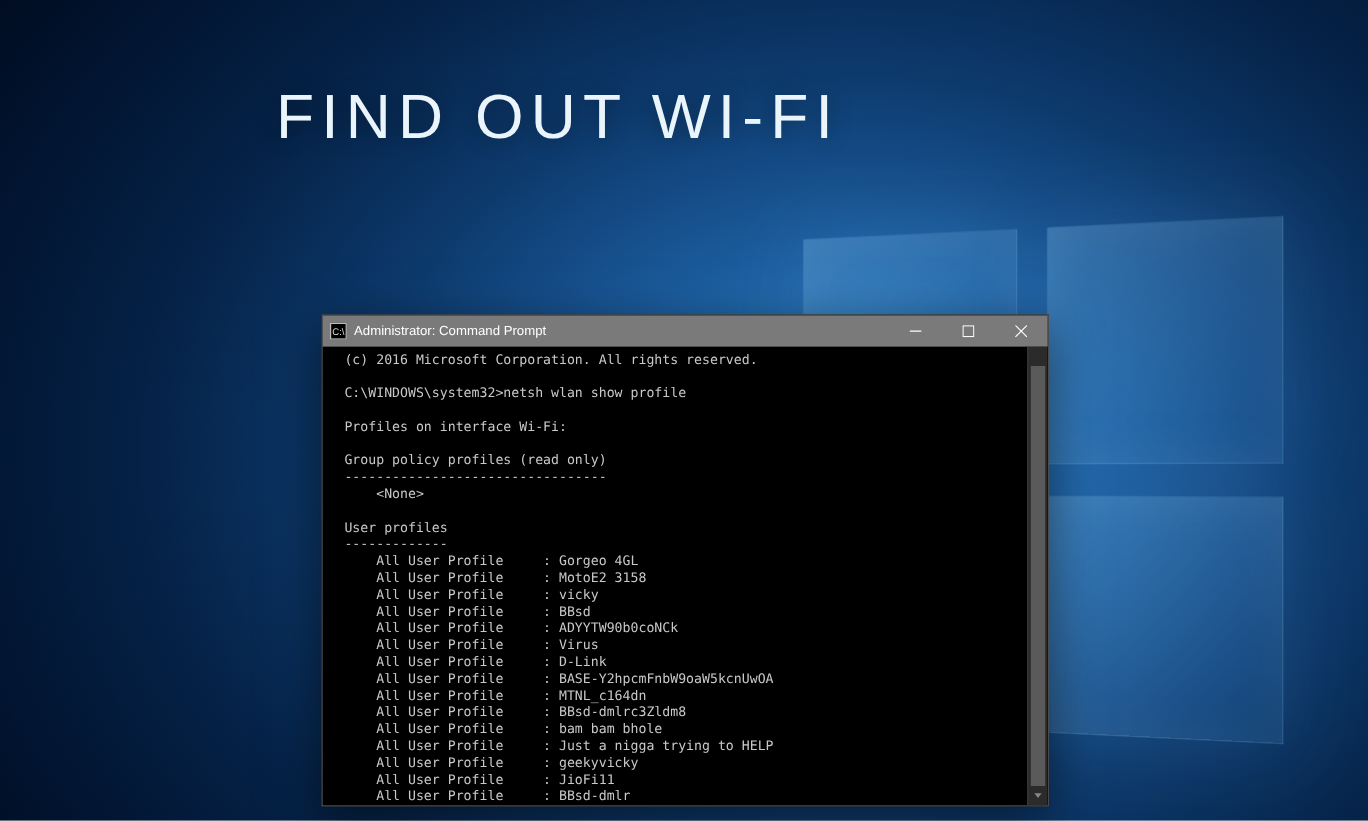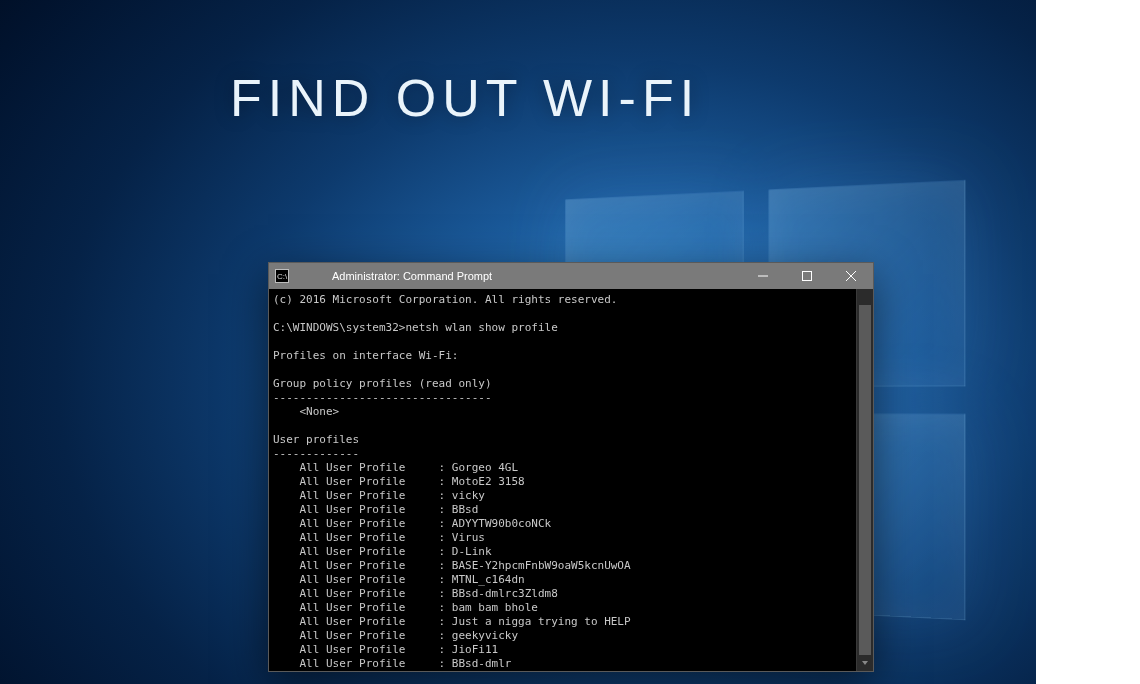--- a/index.html
+++ b/index.html
@@ -5,21 +5,21 @@
   html, body {
     margin: 0;
     padding: 0;
     width: 1140px;
     height: 684px;
     overflow: hidden;
     font-family: "Segoe UI", Arial, sans-serif;
   }
   .stage {
     position: relative;
-    width: 1036px;
+    width: 1140px;
     height: 684px;
     background: radial-gradient(ellipse 900px 700px at 62% 55%, #2f8dd6 0%, #1b5b9c 25%, #0d3a6d 45%, #052247 65%, #01132e 85%, #000a1b 100%);
   }
   
   .winlogo {
     position: absolute;
     right: 70px;
     top: 190px;
     width: 420px;
     height: 420px;
@@ -72,41 +72,41 @@
   }
   .titlebar .icon {
     width: 14px; height: 14px;
     margin: 0 6px 0 6px;
     background: #000;
     border: 1px solid #bdbdbd;
     box-sizing: border-box;
     display:flex; align-items:center; justify-content:center;
     font-size:8px; color:#ddd;
   }
-  .titlebar .title { flex: 0 0 auto; margin-left: 37px; }
+  .titlebar .title { flex: 0 0 auto; }
   .titlebar .spacer { flex: 1 1 auto; }
   .tbtn {
     width: 44px;
     height: 26px;
     display: flex;
     align-items: center;
     justify-content: center;
     color: #fff;
   }
   .tbtn svg { display:block; }
 
   .cmd-body {
     position: relative;
     height: calc(100% - 26px);
     background: #000;
     color: #c8c8c8;
     font-family: Consolas, "Lucida Console", monospace;
     font-size: 11px;
     line-height: 14px;
-    padding: 4px 6px 4px 4px;
+    padding: 4px 6px 4px 18px;
     box-sizing: border-box;
     overflow: hidden;
     white-space: pre;
   }
   .scrollbar {
     position: absolute;
     right: 0; top: 0; bottom: 0;
     width: 16px;
     background: #2b2b2b;
     border-left: 1px solid #3a3a3a;

